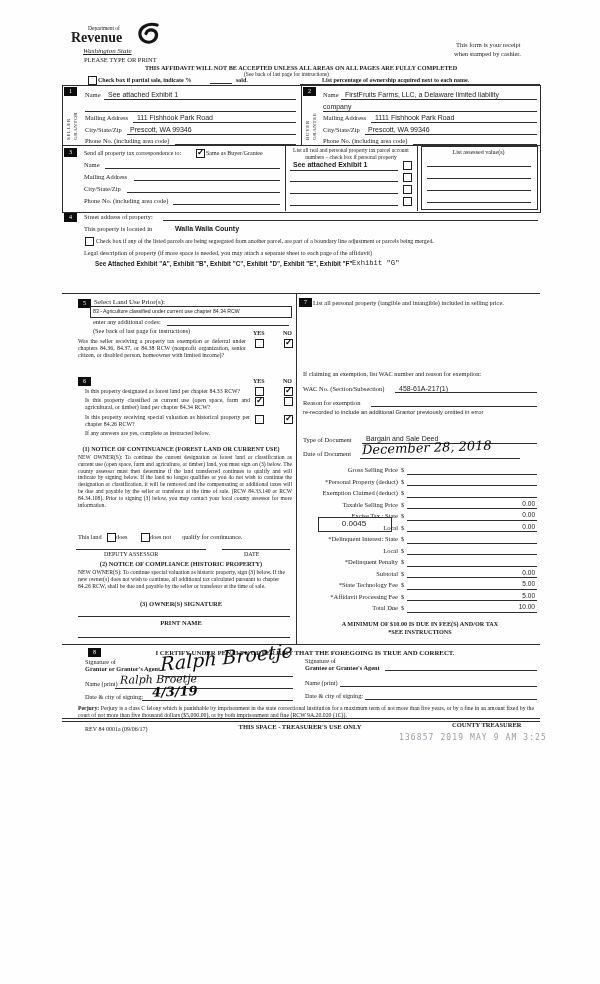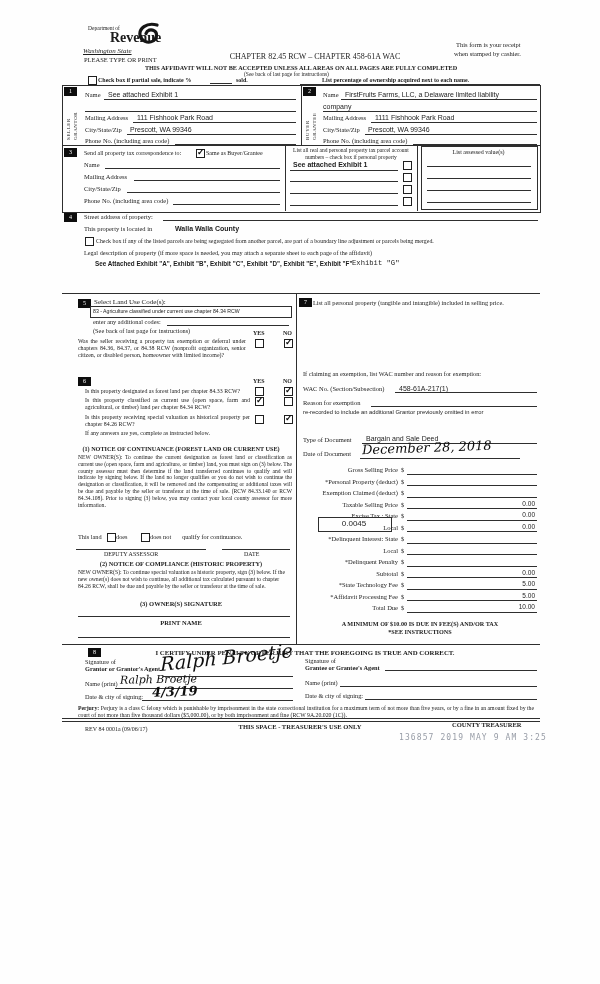--- a/index.html
+++ b/index.html
@@ -24,29 +24,28 @@
         letter-spacing:.6px;color:#1c1c1c;}
   .stamp{position:absolute;font-family:"DejaVu Sans Mono",monospace;font-size:8px;color:#979ca6;
          letter-spacing:1.1px;transform:scaleY(1.05);}
 </style>
 </head>
 <body>
 
 <div id="canvas">
 
   <div class="t" style="left:88px;top:26px;font-size:5.5px;">Department of</div>
-  <div class="t b" style="left:71px;top:31px;font-size:14px;margin-left:39px;">Revenue</div>
+  <div class="t b" style="left:71px;top:31px;font-size:14px;">Revenue</div>
   <div style="position:absolute;left:136px;top:22px;">
     <svg width="26" height="24" viewBox="0 0 26 24">
         <path d="M21 3 C10 0 3 7 4 13 C5 19 12 22 17 19 C21.5 16 21.5 10.5 18 8.7 C15 7 11 8 10 11.5" fill="none" stroke="#151515" stroke-width="3.2" stroke-linecap="round"></path>
       </svg>
   </div>
   <div class="t" style="left:83px;top:48px;font-size:7px;font-style:italic;text-decoration:underline;">Washington State</div>
 
-  <div class="t ctr" style="left:160px;top:53px;width:310px;font-size:8px;">CHAPTER 82.45 RCW – CHAPTER 458-61A WAC</div>
   <div class="t" style="left:456px;top:42px;">This form is your receipt</div>
   <div class="t" style="left:454px;top:51px;">when stamped by cashier.</div>
   <div class="t" style="left:84px;top:57px;">PLEASE TYPE OR PRINT</div>
   <div class="t b ctr" style="left:62px;top:64.5px;width:478px;font-size:6.2px;">THIS AFFIDAVIT WILL NOT BE ACCEPTED UNLESS ALL AREAS ON ALL PAGES ARE FULLY COMPLETED</div>
   <div class="t" style="left:244px;top:71.5px;font-size:5.5px;">(See back of last page for instructions)</div>
 
   <span class="cb" style="left:88px;top:76px;"></span>
   <div class="t b" style="left:98px;top:77px;font-size:6px;">Check box if partial sale, indicate %</div>
   <i class="ln" style="left:210px;top:83px;width:22px;"></i>
   <div class="t b" style="left:236px;top:77px;font-size:6px;">sold.</div>
@@ -131,21 +130,21 @@
   <div class="t sans b" style="left:175px;top:225px;font-size:7px;">Walla Walla County</div>
   <span class="cb" style="left:85px;top:237px;"></span>
   <div class="t" style="left:96px;top:238px;font-size:5.9px;">Check box if any of the listed parcels are being segregated from another parcel, are part of a boundary line adjustment or parcels being merged.</div>
   <div class="t" style="left:84px;top:250px;font-size:6.2px;">Legal description of property (if more space is needed, you may attach a separate sheet to each page of the affidavit)</div>
   <div class="t sans b" style="left:95px;top:261px;font-size:6.3px;">See Attached Exhibit "A", Exhibit "B", Exhibit "C", Exhibit "D", Exhibit "E", Exhibit "F"</div>
   <div class="t mono" style="left:352px;top:260px;font-size:7.2px;">Exhibit "G"</div>
   <i class="ln" style="left:62px;top:293px;width:478px;"></i>
   <i class="vln" style="left:296px;top:293px;height:351px;"></i>
 
   <span class="nb" style="left:78px;top:299px;">5</span>
-  <div class="t" style="left:94px;top:299px;font-size:7px;">Select Land Use Code(s):</div>
+  <div class="t" style="left:94px;top:299px;font-size:7px;">Select Land Use Prior(s):</div>
   <div class="box" style="left:90px;top:306px;width:200px;height:10px;"></div>
   <div class="t sans" style="left:93px;top:308.5px;font-size:5.2px;">83 - Agriculture classified under current use chapter 84.34 RCW</div>
   <div class="t" style="left:93px;top:319px;font-size:6.3px;">enter any additional codes:</div>
   <i class="ln" style="left:167px;top:325px;width:122px;"></i>
   <div class="t" style="left:93px;top:327.5px;font-size:6.3px;">(See back of last page for instructions)</div>
   <div class="t b" style="left:253px;top:330px;font-size:6px;">YES</div>
   <div class="t b" style="left:283px;top:330px;font-size:6px;">NO</div>
   <div class="t w" style="left:78px;top:338px;width:168px;font-size:5.9px;">Was the seller receiving a property tax exemption or deferral under chapters 84.36, 84.37, or 84.38 RCW (nonprofit organization, senior citizen, or disabled person, homeowner with limited income)?</div>
   <span class="cb" style="left:255px;top:339px;"></span>
   <span class="cb on" style="left:284px;top:339px;"></span>

